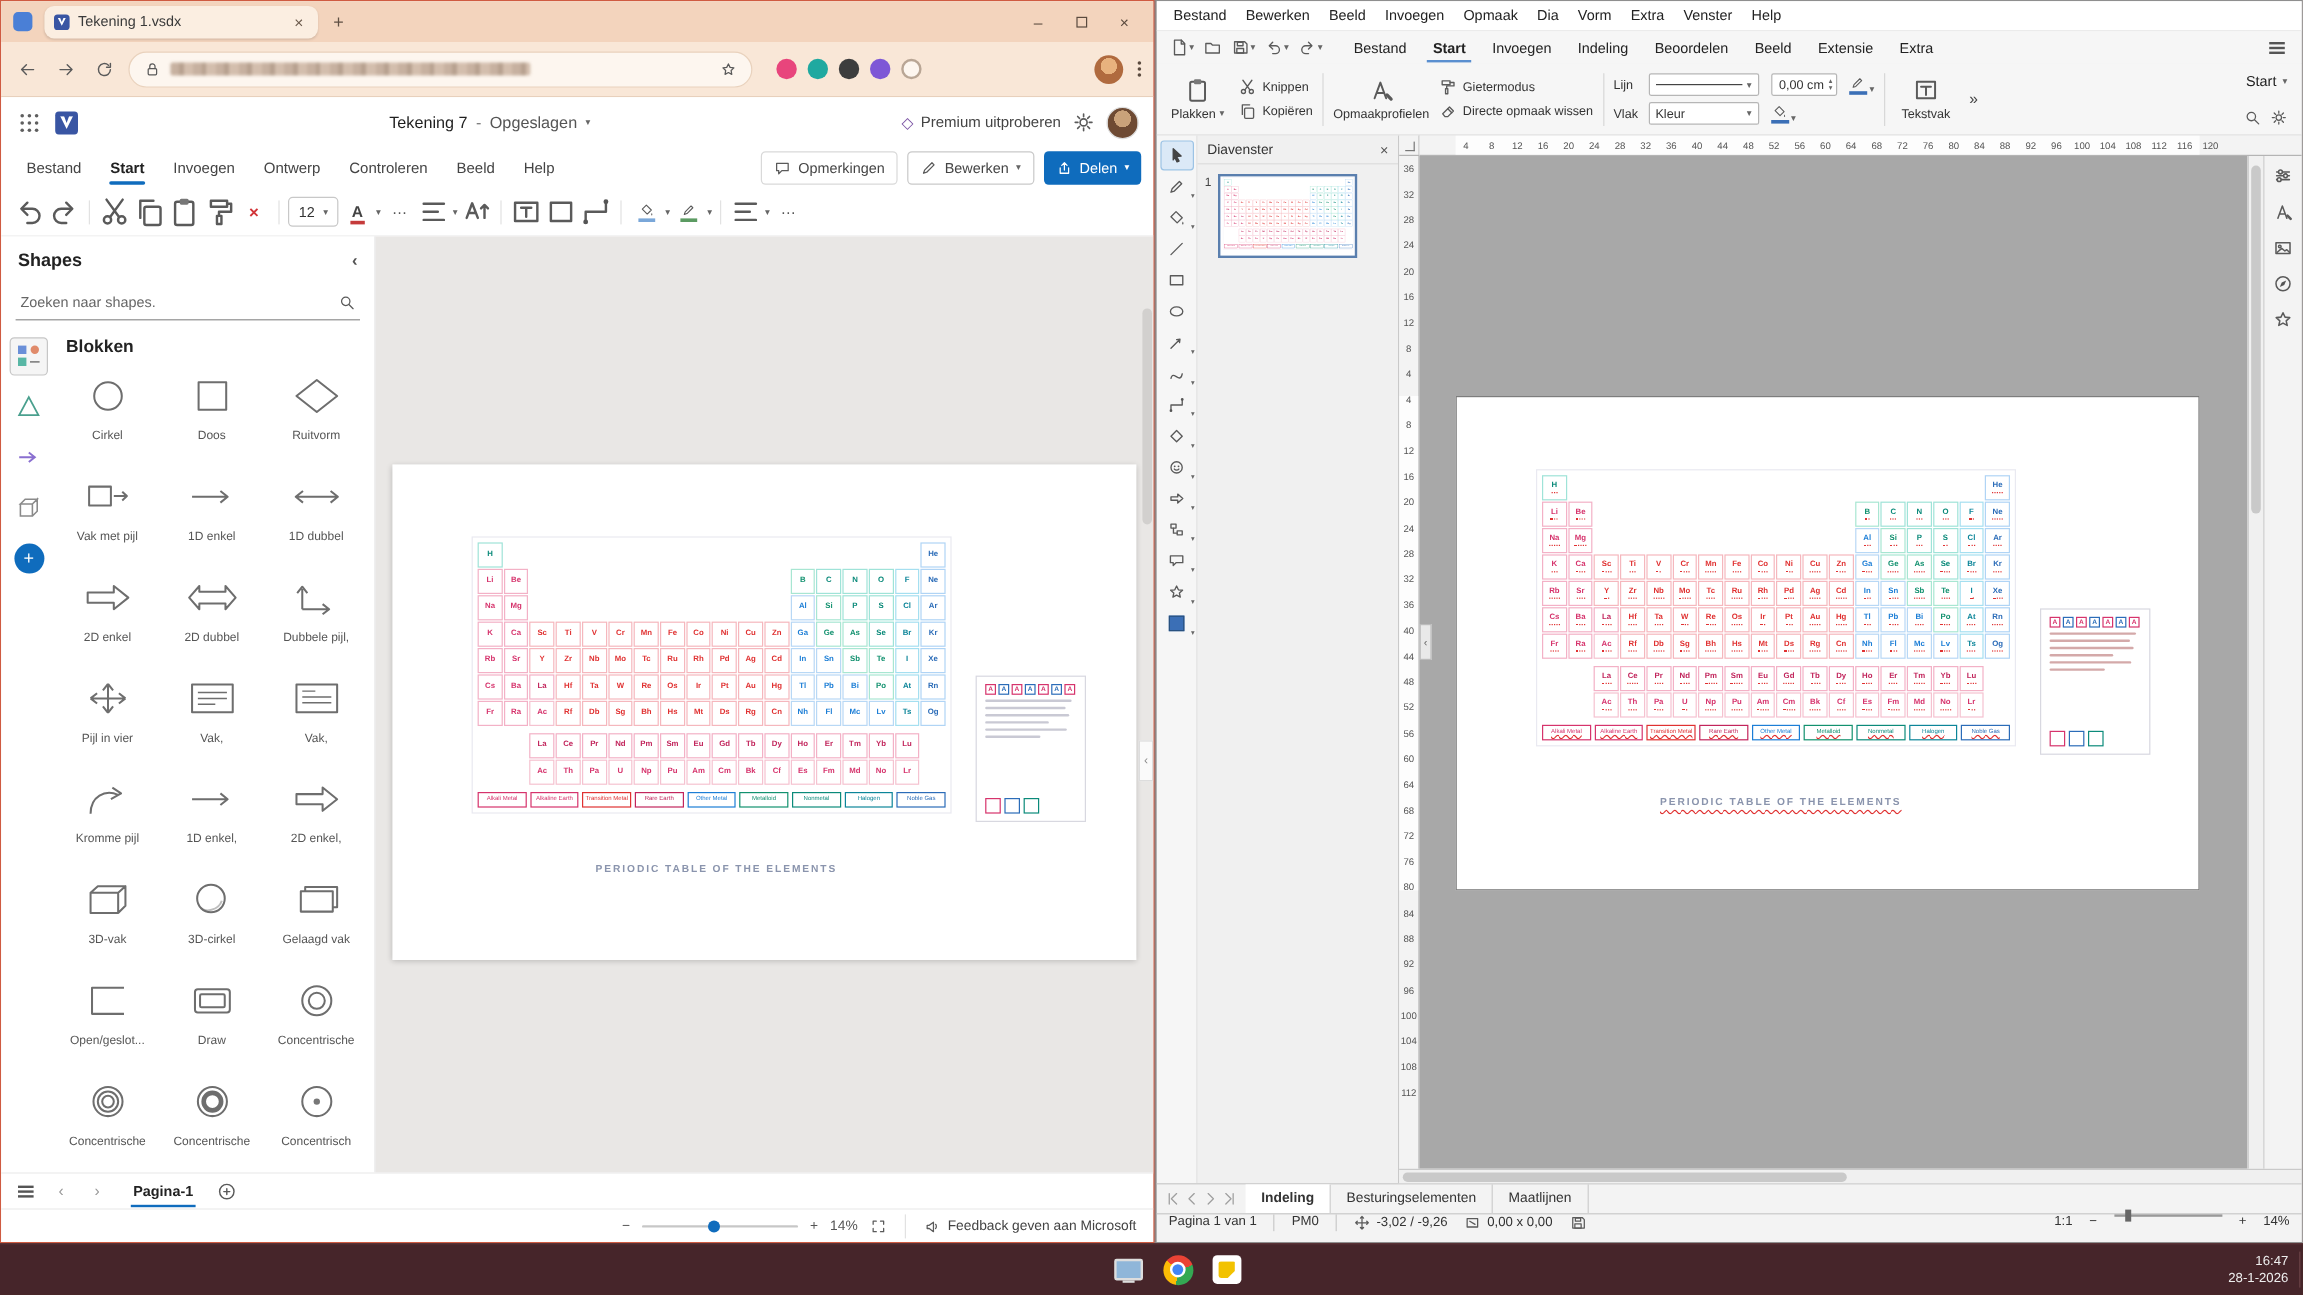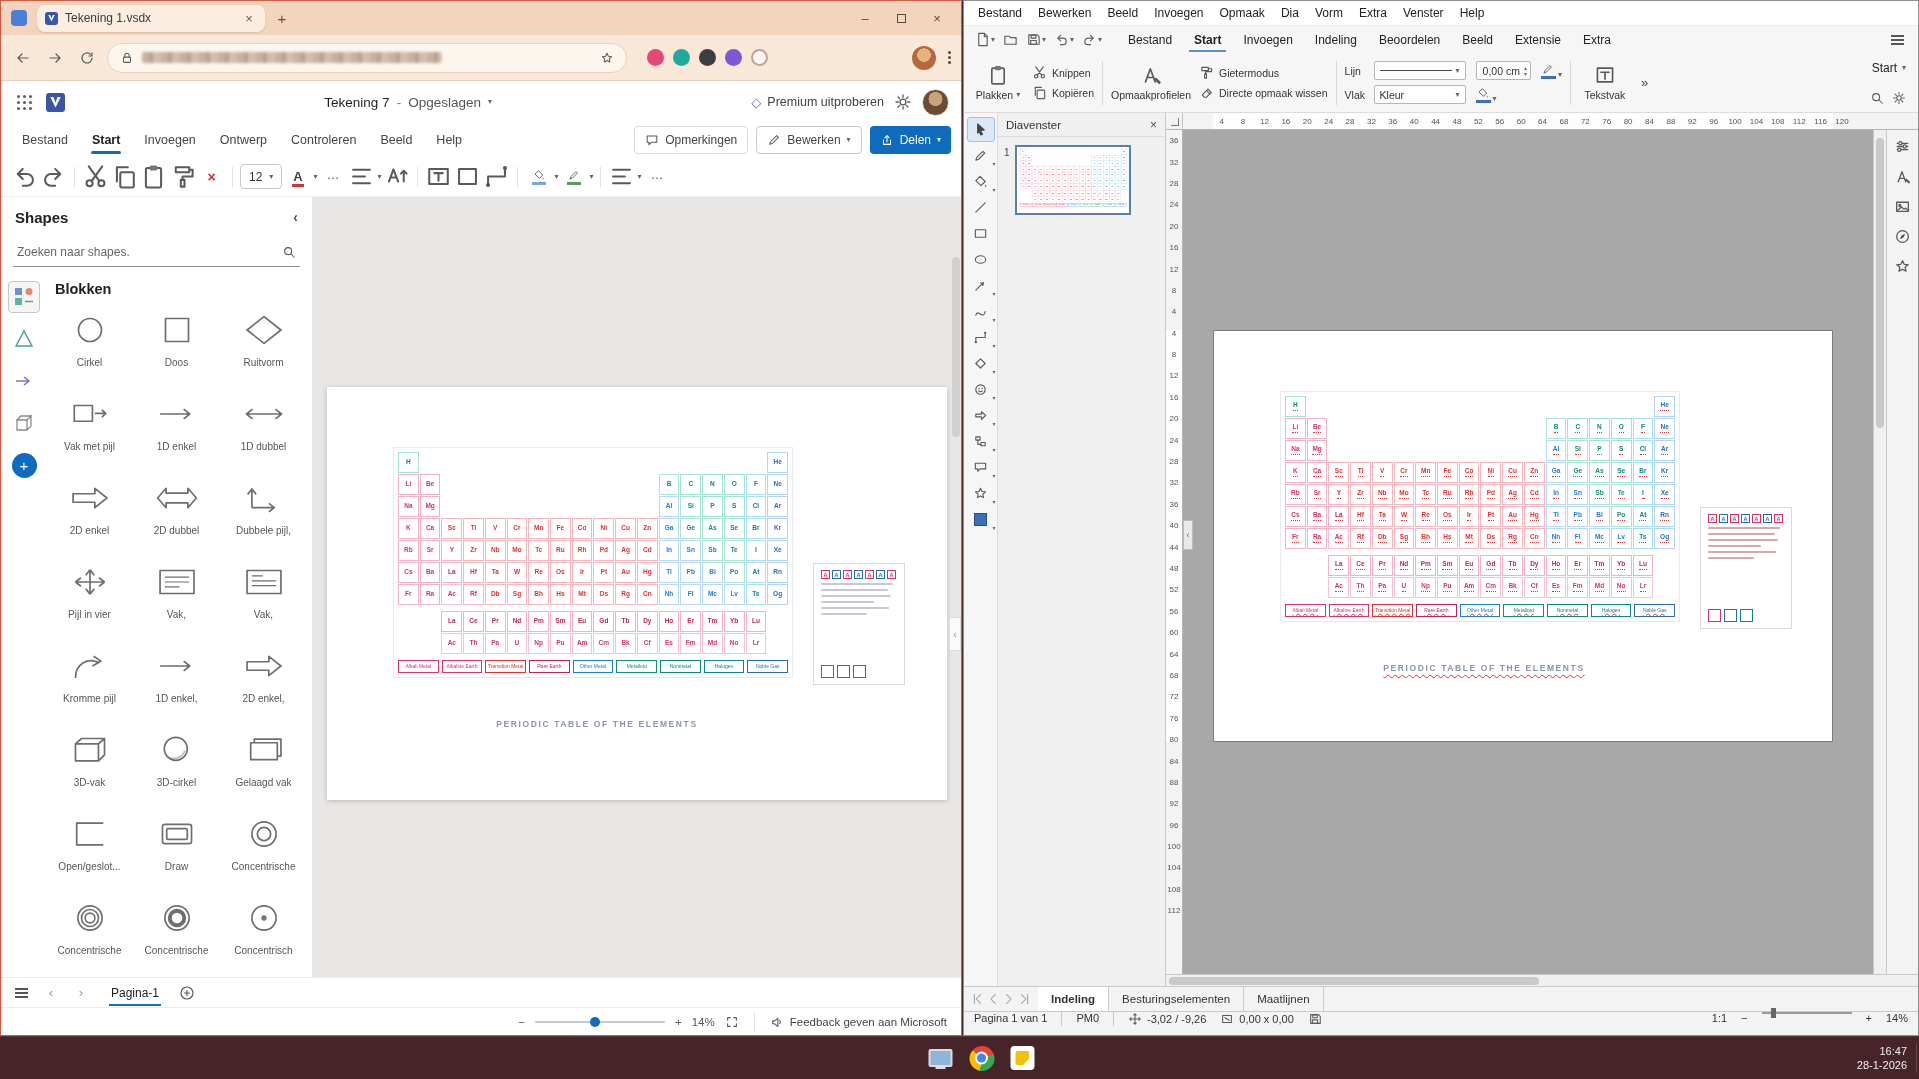--- a/index.html
+++ b/index.html
@@ -107,21 +107,21 @@
 .shape-label{font-size:10px;color:#555;text-align:center;max-width:84px;line-height:1.15}
 .v-canvas{flex:1;background:#e9e7e5;position:relative;overflow:hidden}
 .draw-page{position:absolute;background:#fff;overflow:hidden}
 .v-page{left:14px;top:190px;width:620px;height:413px;box-shadow:0 1px 5px rgba(0,0,0,.2)}
 .edge-handle{position:absolute;right:0;top:420px;width:12px;height:34px;background:#fafafa;border:1px solid #ddd;display:flex;align-items:center;justify-content:center;color:#888;font-size:10px}
 .v-scrollbar{position:absolute;right:1px;top:10px;width:8px;height:96%;}
 .v-scrollbar i{position:absolute;top:50px;width:8px;height:180px;border-radius:4px;background:#d2d0ce}
 .v-pagebar{height:30px;border-top:1px solid #ececec;display:flex;align-items:center;gap:10px;padding:0 10px;font-size:12px;color:#555;flex:0 0 auto}
 .pb-ico{width:20px;display:flex;align-items:center;justify-content:center;color:#999;font-size:13px}
 .pb-plus{width:16px;height:16px}
-.page-tab{padding:4px 10px;color:#222;font-weight:400;position:relative}
+.page-tab{padding:4px 10px;color:#222;font-weight:700;position:relative}
 .page-tab::after{content:"";position:absolute;left:8px;right:8px;bottom:-2px;height:2px;background:#0f6cbd}
 .v-statusbar{height:28px;border-top:1px solid #ececec;display:flex;align-items:center;justify-content:flex-end;gap:10px;padding:0 14px;font-size:11.5px;color:#555;flex:0 0 auto}
 .zoom-track{width:130px;height:2px;background:#c7c7c7;border-radius:1px;position:relative}
 .zoom-track i{position:absolute;left:42%;top:-4px;width:10px;height:10px;border-radius:50%;background:#0f6cbd}
 .sb-ico{width:14px;height:14px;display:inline-block}
 .feedback{display:flex;align-items:center;gap:6px;color:#444}
 
 #draw{position:absolute;left:963px;top:0;width:956px;height:1036px;background:#f6f6f6;border:1px solid #8f8f8f;display:flex;flex-direction:column}
 .lo-title{height:30px;background:#fdfdfd;display:flex;align-items:center;gap:8px;padding:0 8px;font-size:12px;color:#333;flex:0 0 auto}
 .lo-app-ico{width:17px;height:17px;background:#fff;border:1px solid #d8c76a;border-radius:3px;position:relative}

